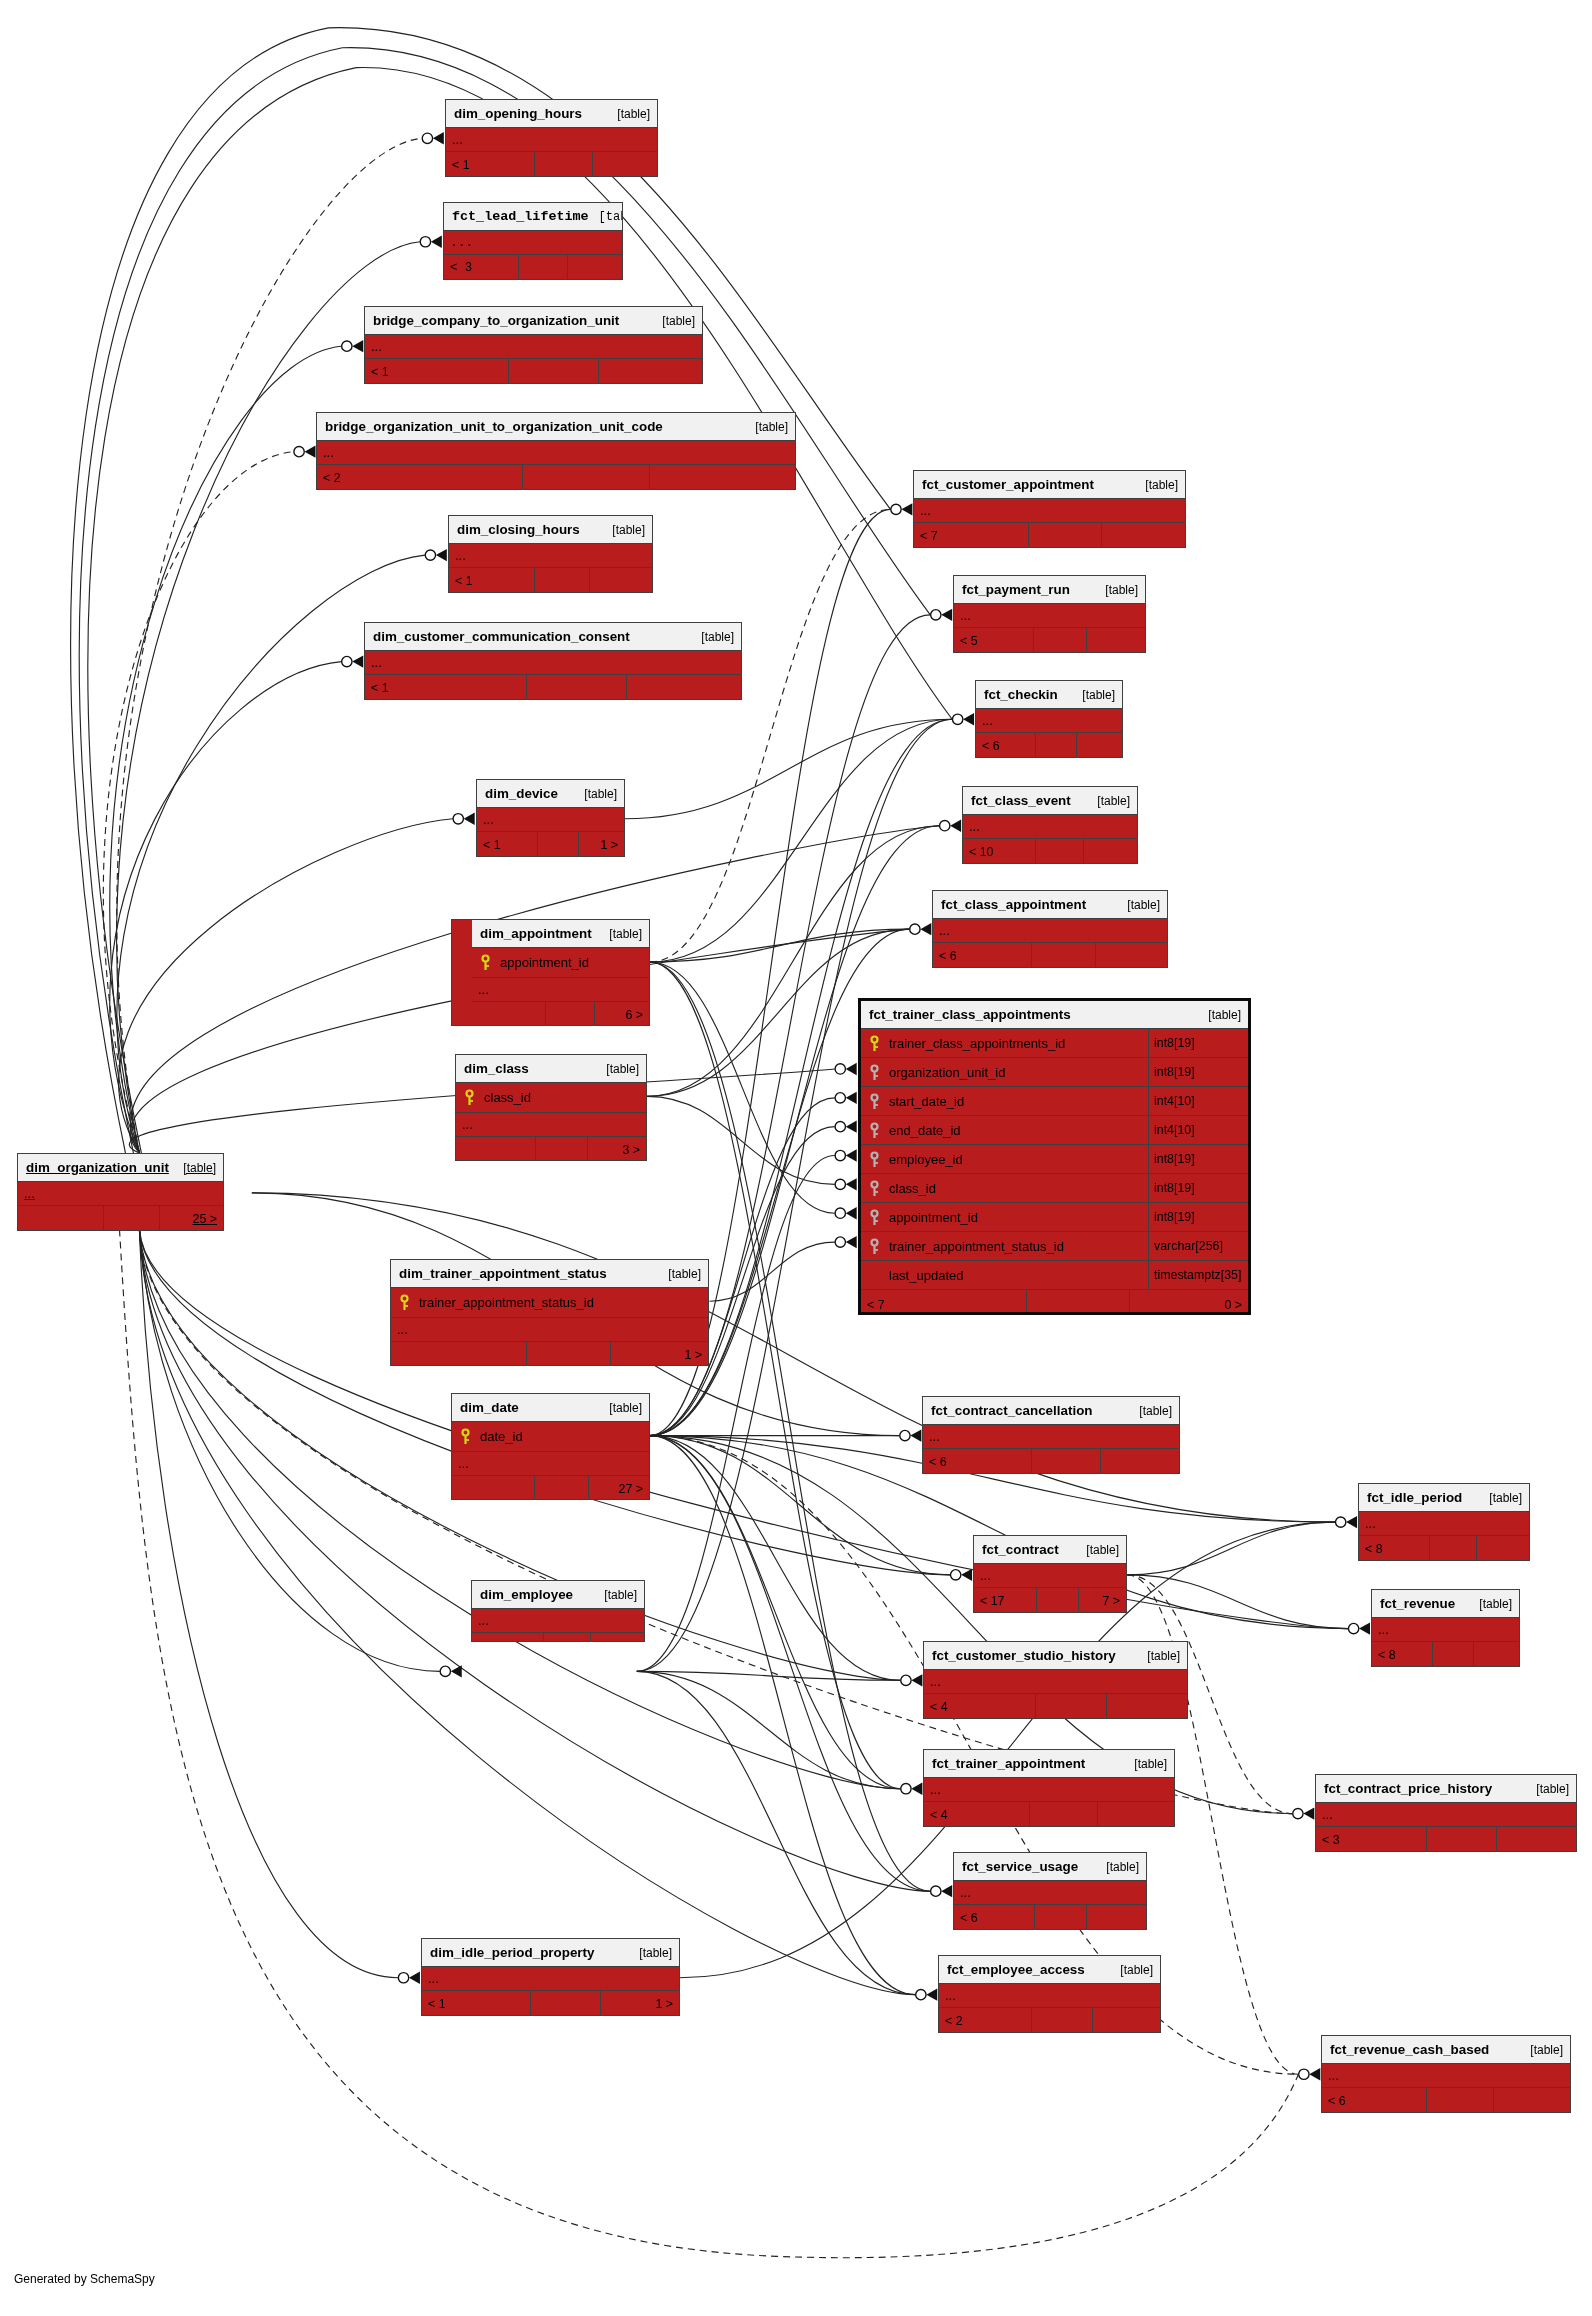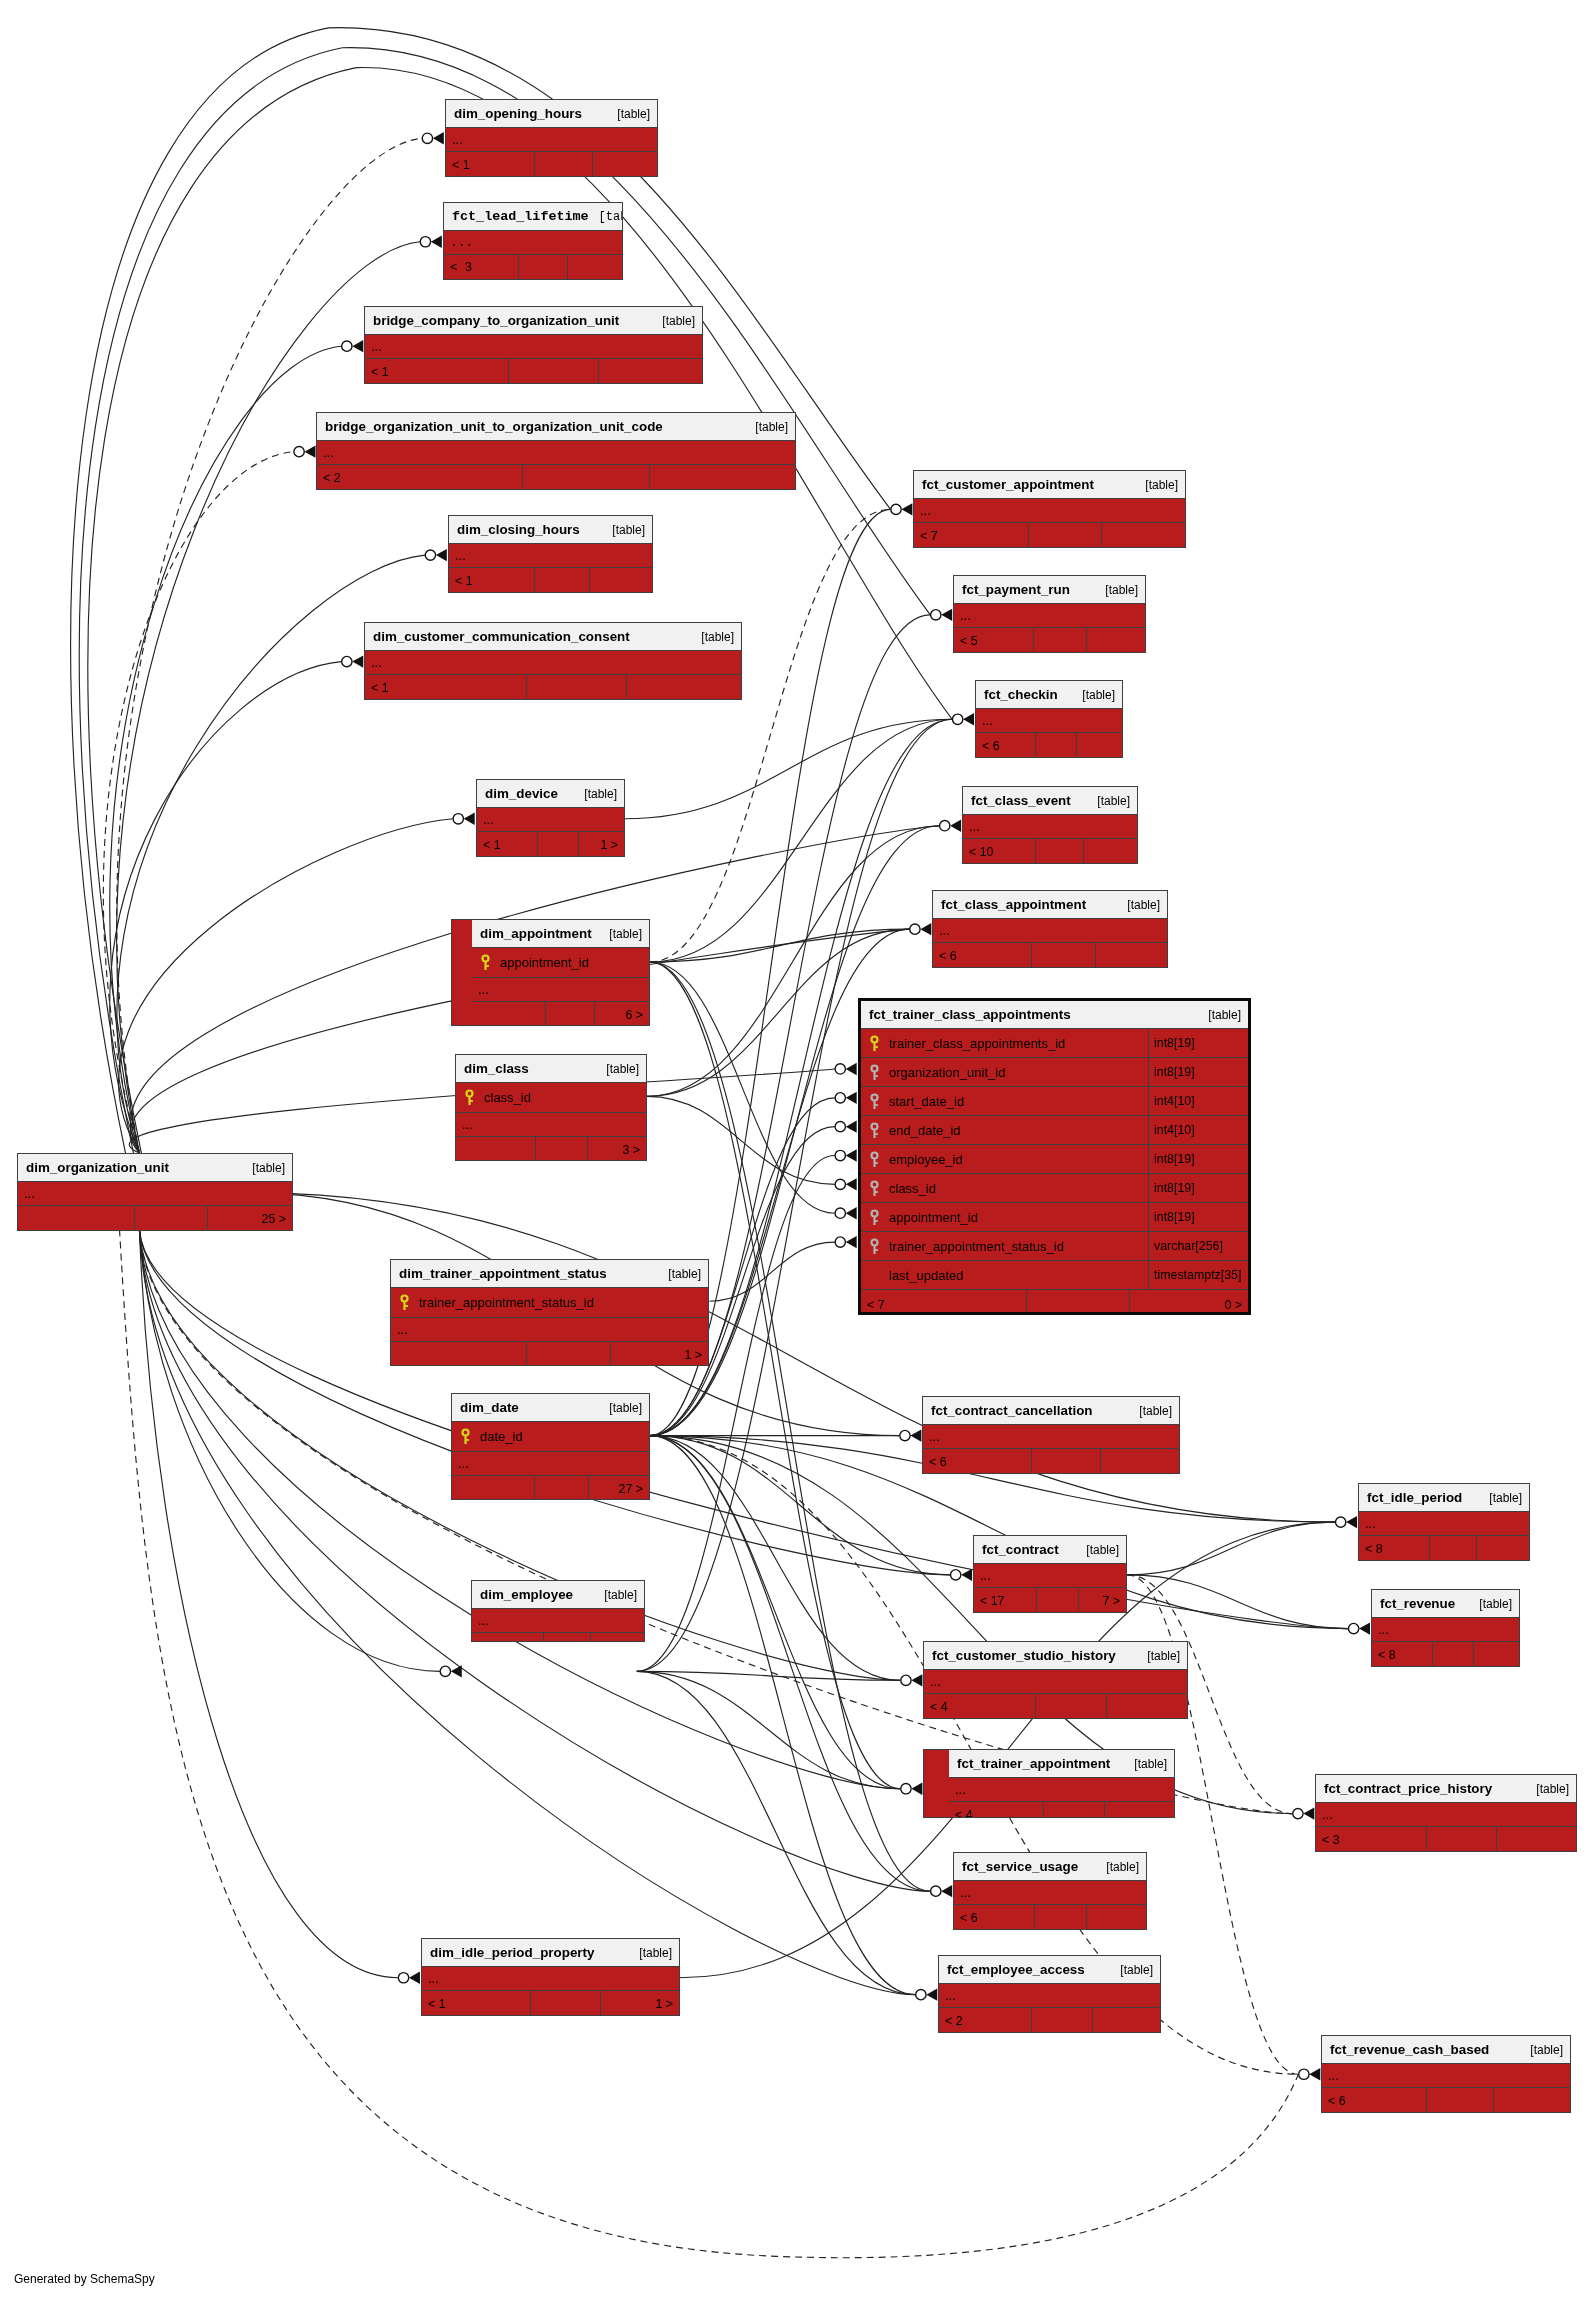--- a/index.html
+++ b/index.html
@@ -358,21 +358,21 @@
             <span class="cname">class_id</span>
           </div>
           <div class="t-ell">...</div>
           <div class="t-foot">
             <div class="fc fc1"></div>
             <div class="fc fc2"></div>
             <div class="fc fc3">3 &gt;</div>
           </div>
         </div>
   </div>
-      <div class="tbl" style="left: 17px; top: 1153px; width: 276px; height: 78px;">
+      <div class="tbl" style="left: 17px; top: 1153px; width: 207px; height: 78px; text-decoration: underline;">
     <div class="t-head">
       <span class="t-title">dim_organization_unit</span>
       <span class="t-badge">[table]</span>
     </div>
     <div class="t-body">
           <div class="t-ell">...</div>
           <div class="t-foot">
             <div class="fc fc1"></div>
             <div class="fc fc2"></div>
             <div class="fc fc3">25 &gt;</div>
@@ -666,21 +666,21 @@
     </div>
     <div class="t-body">
           <div class="t-ell">...</div>
           <div class="t-foot">
             <div class="fc fc1">&lt; 4</div>
             <div class="fc fc2"></div>
             <div class="fc fc3"></div>
           </div>
         </div>
   </div>
-      <div class="tbl" style="left: 923px; top: 1749px; width: 252px; height: 69px; padding-left: 25px;">
+      <div class="tbl" style="left: 923px; top: 1749px; width: 252px; height: 78px;">
     <div class="t-head">
       <span class="t-title">fct_trainer_appointment</span>
       <span class="t-badge">[table]</span>
     </div>
     <div class="t-body">
           <div class="t-ell">...</div>
           <div class="t-foot">
             <div class="fc fc1">&lt; 4</div>
             <div class="fc fc2"></div>
             <div class="fc fc3"></div>

